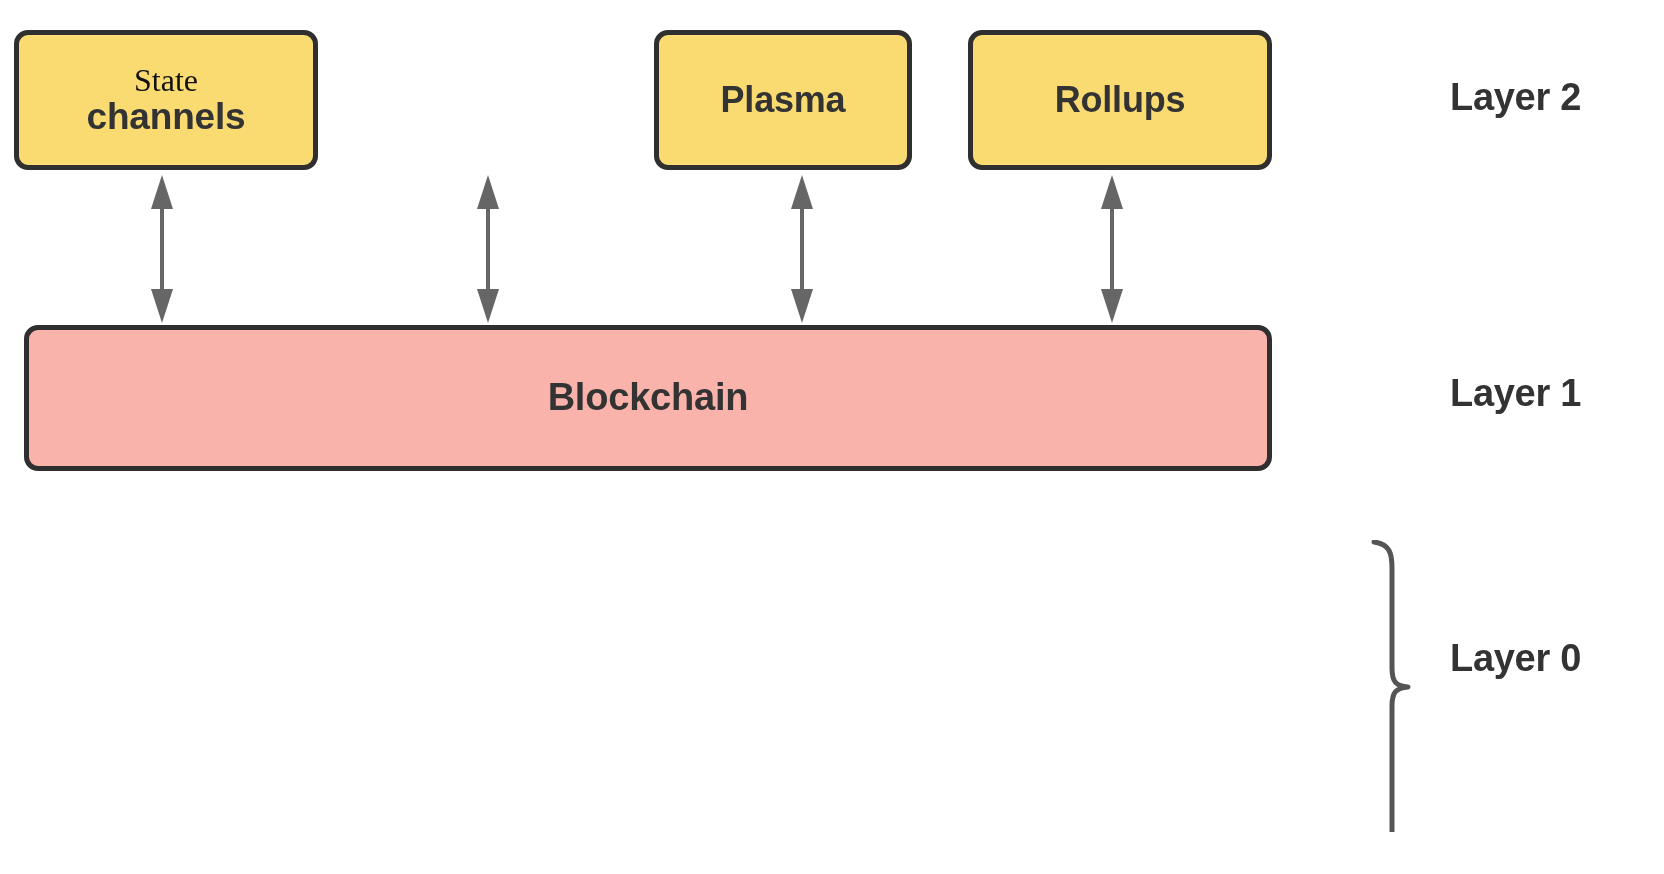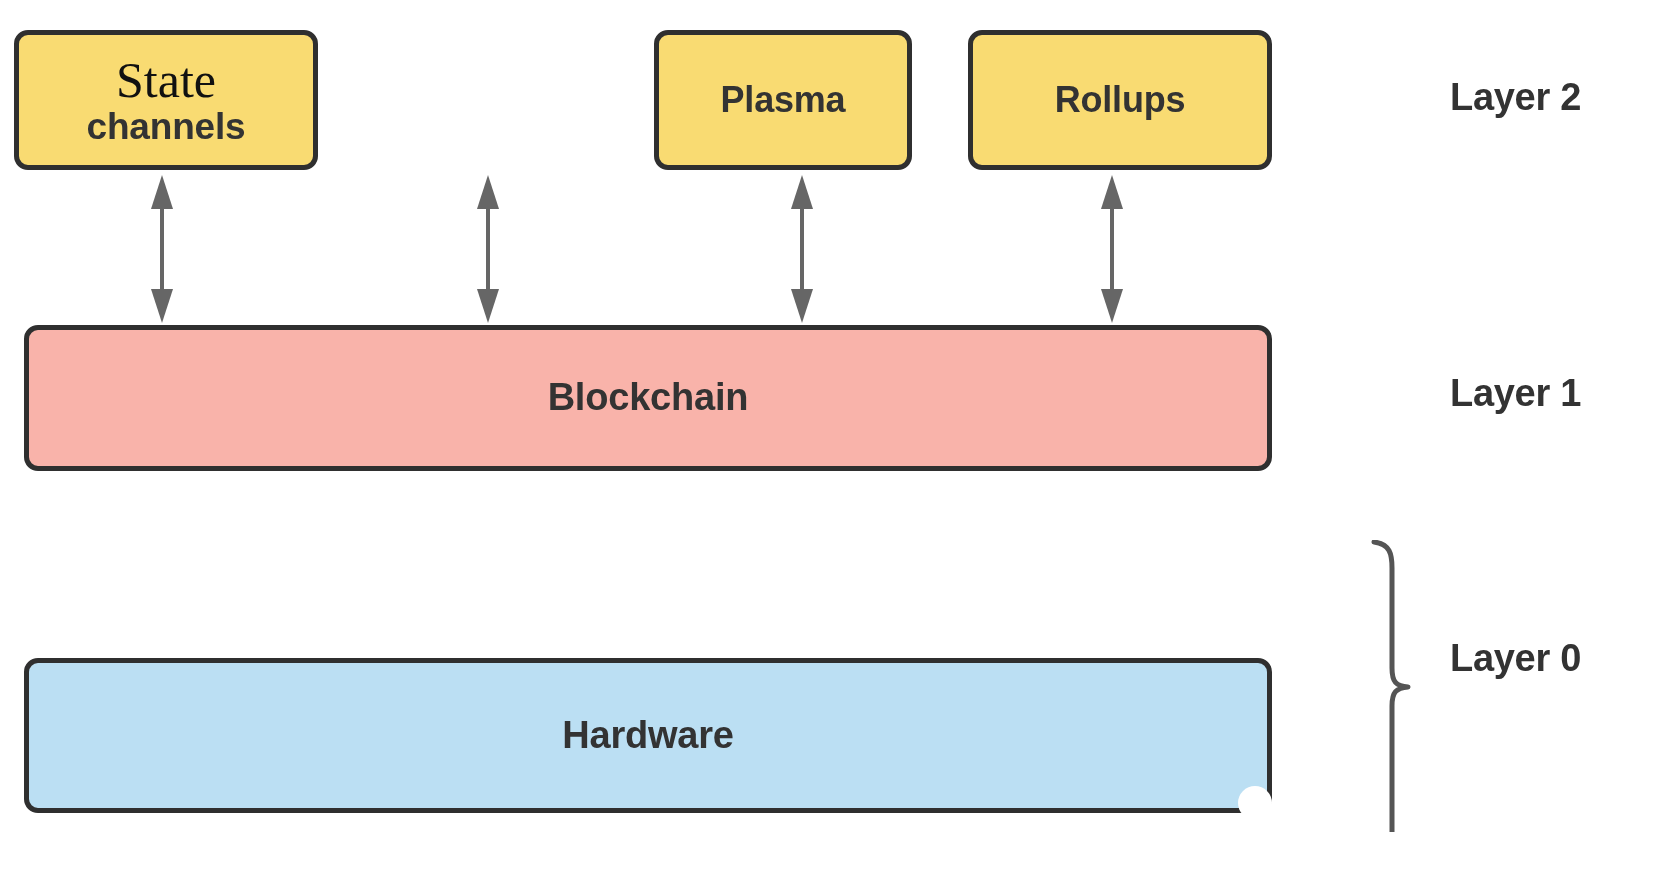--- a/index.html
+++ b/index.html
@@ -37,21 +37,21 @@
     top: 30px;
     height: 140px;
     background: #F9DB72;
     font-size: 36px;
   }
   .l2 .two-line { display: block; }
   .l2 .serif-word {
     font-family: "Liberation Serif", serif;
     font-weight: normal;
     color: #111111;
-    font-size: 50px;
+    font-size: 32px;
     display: block;
     letter-spacing: 0px;
   }
   .l2 .sans-word {
     font-family: "Liberation Sans", sans-serif;
     font-weight: bold;
     display: block;
     font-size: 37px;
   }
 
@@ -155,23 +155,20 @@
     <line x1="13" y1="22" x2="13" y2="126" stroke="#666666" stroke-width="4"></line>
     <polygon points="13,0 24,34 2,34" fill="#666666"></polygon>
     <polygon points="13,148 24,114 2,114" fill="#666666"></polygon>
   </svg>
 
   <div class="node bar" id="box-blockchain">
     <span>Blockchain</span>
   </div>
 
 
-  <div class="node bar" id="box-hardware">
-    <span>Hardware</span>
-  </div>
 
   <div id="hardware-corner-notch"></div>
 
   <svg id="brace-layer-0" viewBox="0 0 60 292" preserveAspectRatio="none">
     <path d="M 18 2
              C 34 4, 36 14, 36 28
              L 36 128
              C 36 142, 40 146, 52 147
              C 40 148, 36 152, 36 166
              L 36 292" fill="none" stroke="#555555" stroke-width="5" stroke-linecap="round" stroke-linejoin="round"></path>

